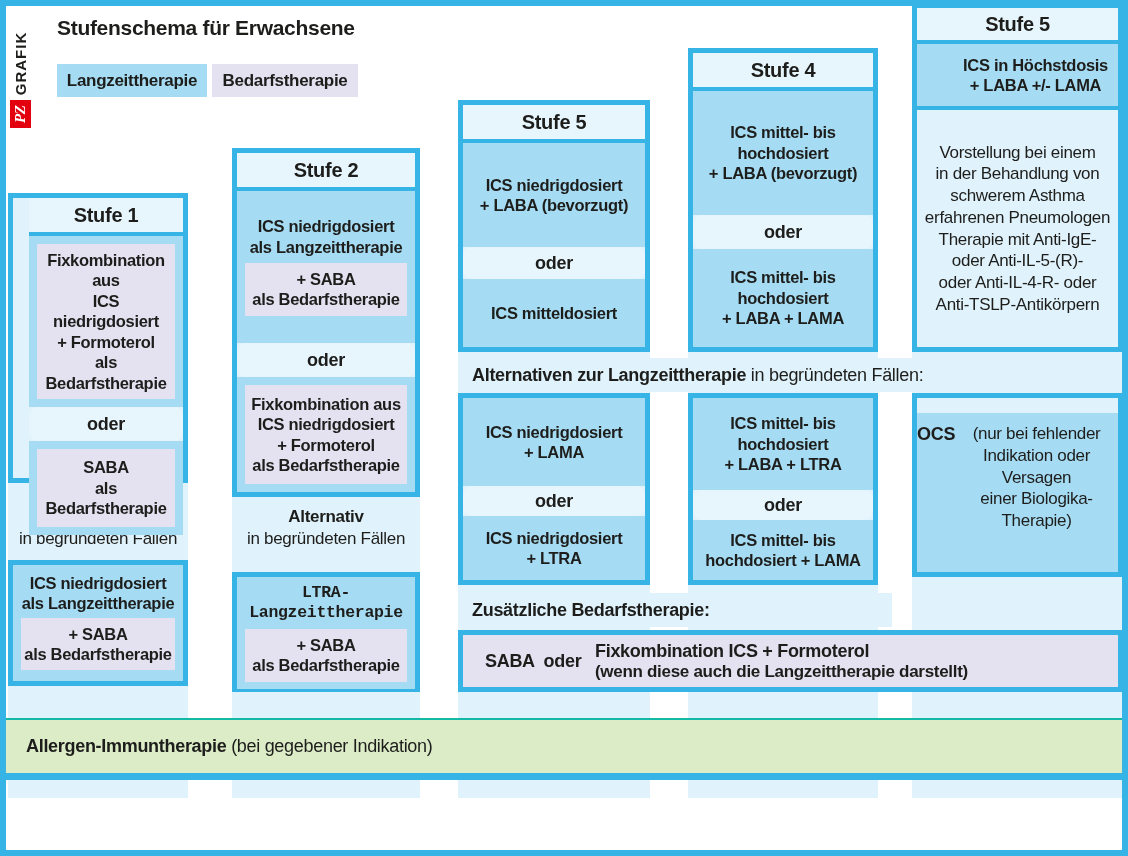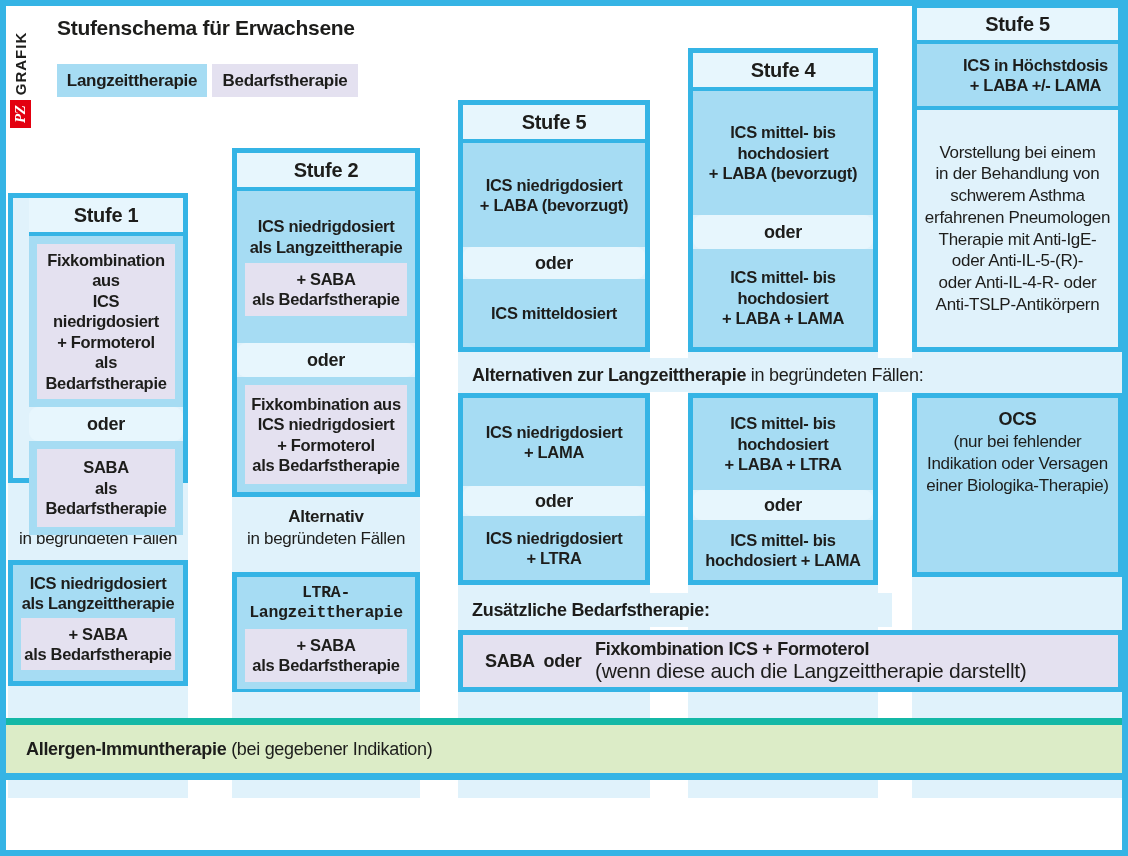--- a/index.html
+++ b/index.html
@@ -23,32 +23,32 @@
   .colbox{position:absolute;border:5px solid #35b4e5;background:#e0f2fb;display:flex;flex-direction:column;z-index:3;}
   .box-header{background:#e7f6fd;border-bottom:4px solid #35b4e5;display:flex;align-items:center;justify-content:center;font-weight:bold;font-size:20px;flex:0 0 34px;}
   .sec-blue{background:#a6dcf3;display:flex;flex-direction:column;align-items:stretch;justify-content:center;text-align:center;font-weight:bold;font-size:16.5px;line-height:1.24;}
   .sec-light{background:#e7f6fd;display:flex;align-items:center;justify-content:center;font-weight:bold;font-size:18px;border-radius:9px;}
   .lav{background:#e4e1f0;margin:8px;padding:6px 2px;display:flex;flex-direction:column;justify-content:center;text-align:center;font-weight:bold;font-size:16.5px;line-height:1.24;flex:1;}
   .lav.fixed{flex:0 0 auto;}
   .grow{flex:1 1 auto;}
   
   .band-heading{position:absolute;background:#e0f2fb;z-index:2;display:flex;align-items:center;font-size:18px;padding-left:14px;}
   .band-heading .reg{font-weight:normal;white-space:pre;}
-  .green-band{position:absolute;left:6px;width:1116px;background:#dcecc7;border-top:7px solid #14b8a6;border-bottom:7px solid #35b4e5;z-index:4;display:flex;align-items:center;font-size:18px;}
+  .green-band{position:absolute;left:6px;width:1116px;background:#dcecc7;border-top:2px solid #14b8a6;border-bottom:7px solid #35b4e5;z-index:4;display:flex;align-items:center;font-size:18px;}
   .green-band .reg{font-weight:normal;white-space:pre;}
   
   .zus-box{position:absolute;left:458px;top:630px;width:665px;height:62px;border:5px solid #35b4e5;background:#e4e1f0;z-index:3;display:flex;align-items:center;box-sizing:border-box;}
   .zus-saba{font-weight:bold;font-size:18px;white-space:pre;padding-left:22px;flex:0 0 110px;}
   .zus-fix1{font-weight:bold;font-size:18px;line-height:1.15;}
-  .zus-fix2{font-weight:normal;font-size:21px;line-height:1.15;}
+  .zus-fix2{font-weight:bold;font-size:17px;line-height:1.15;}
   
   .referral{background:#e0f2fb;flex:1;display:flex;flex-direction:column;justify-content:center;text-align:center;font-size:17px;line-height:1.28;font-weight:normal;border-top:4px solid #35b4e5;}
   .referral .und{font-weight:bold;font-size:18px;}
   
-  .ocs-inner{background:#a6dcf3;flex:1;display:flex;flex-direction:column;text-align:center;padding-top:10px;font-size:17px;line-height:1.28;}
+  .ocs-inner{background:#a6dcf3;flex:1;display:flex;flex-direction:row;text-align:center;padding-top:10px;font-size:17px;line-height:1.28;margin-top:15px;}
   .ocs-title{font-weight:bold;font-size:18px;}
   
   .alt-label{position:absolute;z-index:2;text-align:center;font-size:17px;line-height:1.3;background:#e0f2fb;display:flex;flex-direction:column;justify-content:center;}
   .alt-label .sub{font-weight:normal;}
 </style>
 </head>
 <body>
 
 <div id="page">
 

